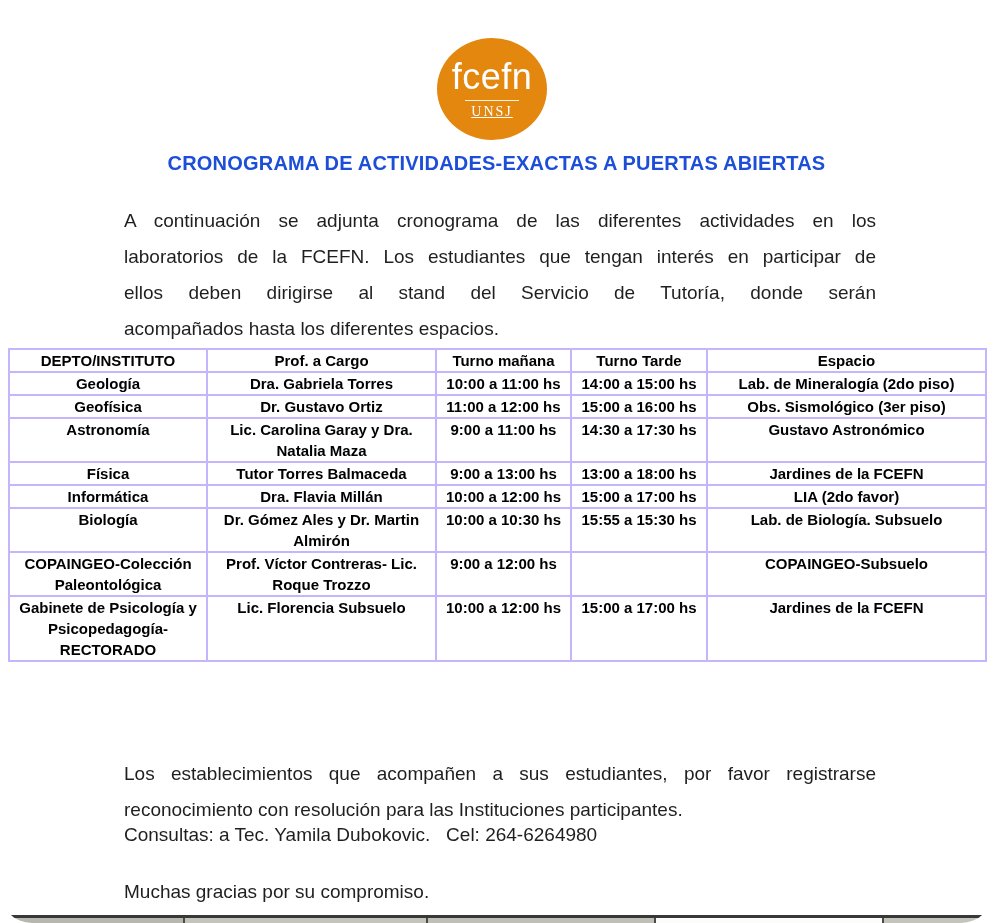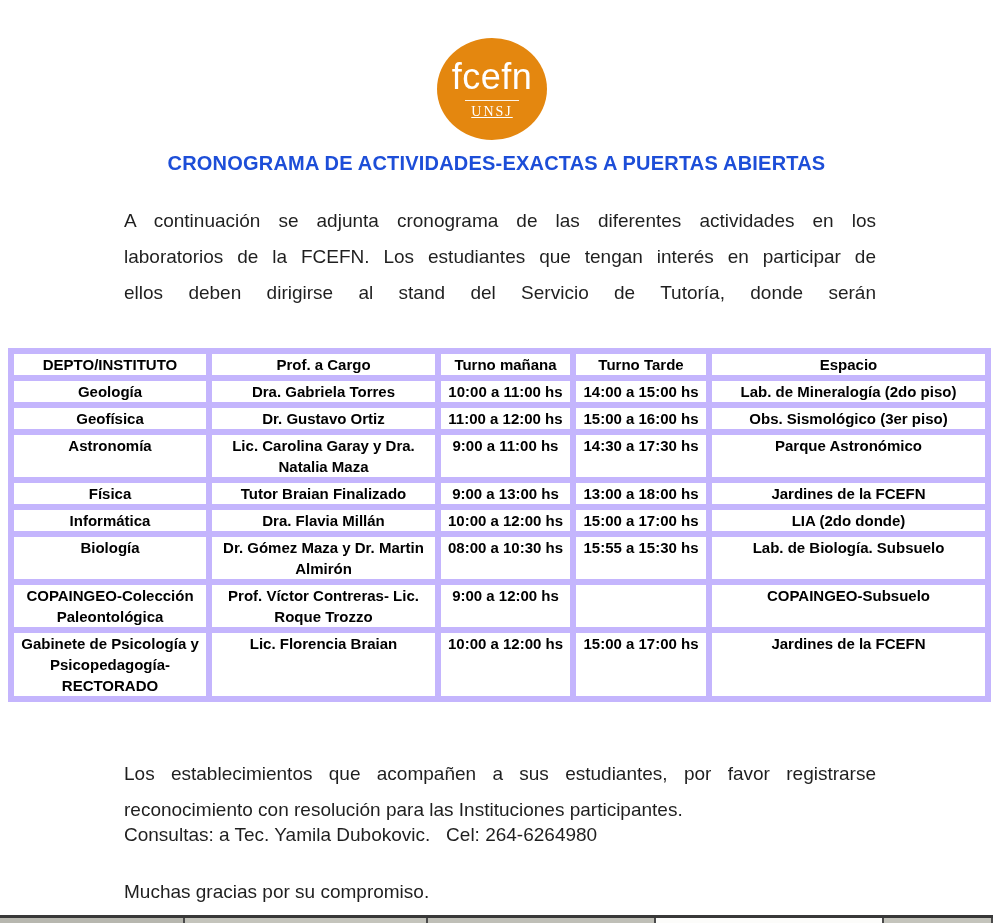--- a/index.html
+++ b/index.html
@@ -1,19 +1,19 @@
 <!DOCTYPE html>
 <html><head>
 <meta charset="utf-8">
 <style>
   * { margin:0; padding:0; box-sizing:border-box; }
   html,body { background:#ffffff; }
   .page {
     position:relative; width:993px; height:923px; background:#ffffff;
-    overflow:hidden; font-family:"Liberation Sans", sans-serif; color:#1c1c1c;
+    overflow:hidden; font-family:"Liberation Sans", sans-serif; color:#1c1c1c;border-radius:32px;
   }
   
   .logo {
     position:absolute; top:38px; left:437px; width:110px; height:102px;
     border-radius:50%; background:#E4870F;
     display:flex; flex-direction:column; align-items:center; justify-content:center;
   }
   .logo-text { color:#ffffff; font-size:36px; line-height:1.0; font-weight:400; letter-spacing:0.5px; }
   .logo-divider { width:54px; height:1px; background:rgba(255,255,255,0.9); margin:5px 0 3px 0; }
   .logo-sub { color:#ffffff; font-family:"Liberation Serif", serif; font-size:14px; letter-spacing:2px;text-decoration:underline; }
@@ -30,21 +30,21 @@
   .closing { top:716px;margin-top:40px; }
   .single-line { position:absolute; left:124px; font-size:19px; color:#1f1f1f; white-space:pre; }
   .contact { top:824px; }
   .thanks { top:881px;text-align:center; }
   
   table.schedule {
     position:absolute; top:348px; left:8px; width:977px;
     border-collapse:collapse; table-layout:fixed;
   }
   table.schedule th, table.schedule td {
-    border:6px solid #c4b5fd; font-size:15px; font-weight:bold; color:#000000;
+    border:2px solid #c4b5fd; font-size:15px; font-weight:bold; color:#000000;
     text-align:center; vertical-align:top; line-height:21px; padding:0 2px;
     overflow:hidden;
   }
   table.schedule tr { height:23px; }
   col.c1 { width:198px; } col.c2 { width:229px; } col.c3 { width:135px; }
   col.c4 { width:136px; } col.c5 { width:279px; }
   
   .bottom-strip {
     position:absolute; top:915px; left:0; width:993px; height:8px;
     border-top:3px solid #383838; display:flex;
@@ -66,20 +66,21 @@
     <div class="logo-divider"></div>
     <div class="logo-sub">UNSJ</div>
   </div>
 
   <div class="title">CRONOGRAMA DE ACTIVIDADES-EXACTAS A PUERTAS ABIERTAS</div>
 
   <div class="para intro">
     <div class="jline">A continuación se adjunta cronograma de las diferentes actividades en los</div>
     <div class="jline">laboratorios de la FCEFN. Los estudiantes que tengan interés en participar de</div>
     <div class="jline">ellos deben dirigirse al stand del Servicio de Tutoría, donde serán</div>
+    <div class="jline last">acompañados hasta los diferentes espacios.</div>
   </div>
 
   <table class="schedule">
     <colgroup>
         <col class="c1">
         <col class="c2">
         <col class="c3">
         <col class="c4">
         <col class="c5">
       </colgroup>
@@ -103,53 +104,53 @@
       <td>Dr. Gustavo Ortiz</td>
       <td>11:00 a 12:00 hs</td>
       <td>15:00 a 16:00 hs</td>
       <td>Obs. Sismológico (3er piso)</td>
     </tr>
     <tr>
       <td>Astronomía</td>
       <td>Lic. Carolina Garay y Dra. Natalia Maza</td>
       <td>9:00 a 11:00 hs</td>
       <td>14:30 a 17:30 hs</td>
-      <td>Parque Astronómico</td>
+      <td>Gustavo Astronómico</td>
     </tr>
     <tr>
       <td>Física</td>
-      <td>Tutor Braian Finalizado</td>
+      <td>Tutor Torres Balmaceda</td>
       <td>9:00 a 13:00 hs</td>
       <td>13:00 a 18:00 hs</td>
       <td>Jardines de la FCEFN</td>
     </tr>
     <tr>
       <td>Informática</td>
       <td>Dra. Flavia Millán</td>
       <td>10:00 a 12:00 hs</td>
       <td>15:00 a 17:00 hs</td>
-      <td>LIA (2do donde)</td>
+      <td>LIA (2do favor)</td>
     </tr>
     <tr>
       <td>Biología</td>
-      <td>Dr. Gómez Maza y Dr. Martin Almirón</td>
-      <td>08:00 a 10:30 hs</td>
+      <td>Dr. Gómez Ales y Dr. Martin Almirón</td>
+      <td>10:00 a 10:30 hs</td>
       <td>15:55 a 15:30 hs</td>
       <td>Lab. de Biología. Subsuelo</td>
     </tr>
     <tr>
       <td>COPAINGEO-Colección Paleontológica</td>
       <td>Prof. Víctor Contreras- Lic. Roque Trozzo</td>
       <td>9:00 a 12:00 hs</td>
       <td></td>
       <td>COPAINGEO-Subsuelo</td>
     </tr>
     <tr>
       <td>Gabinete de Psicología y Psicopedagogía- RECTORADO</td>
-      <td>Lic. Florencia Braian</td>
+      <td>Lic. Florencia Subsuelo</td>
       <td>10:00 a 12:00 hs</td>
       <td>15:00 a 17:00 hs</td>
       <td>Jardines de la FCEFN</td>
     </tr>
   </tbody>
     </table>
 
   <div class="para closing">
     <div class="jline">Los establecimientos que acompañen a sus estudiantes, por favor registrarse</div>
     <div class="jline last">reconocimiento con resolución para las Instituciones participantes.</div>

